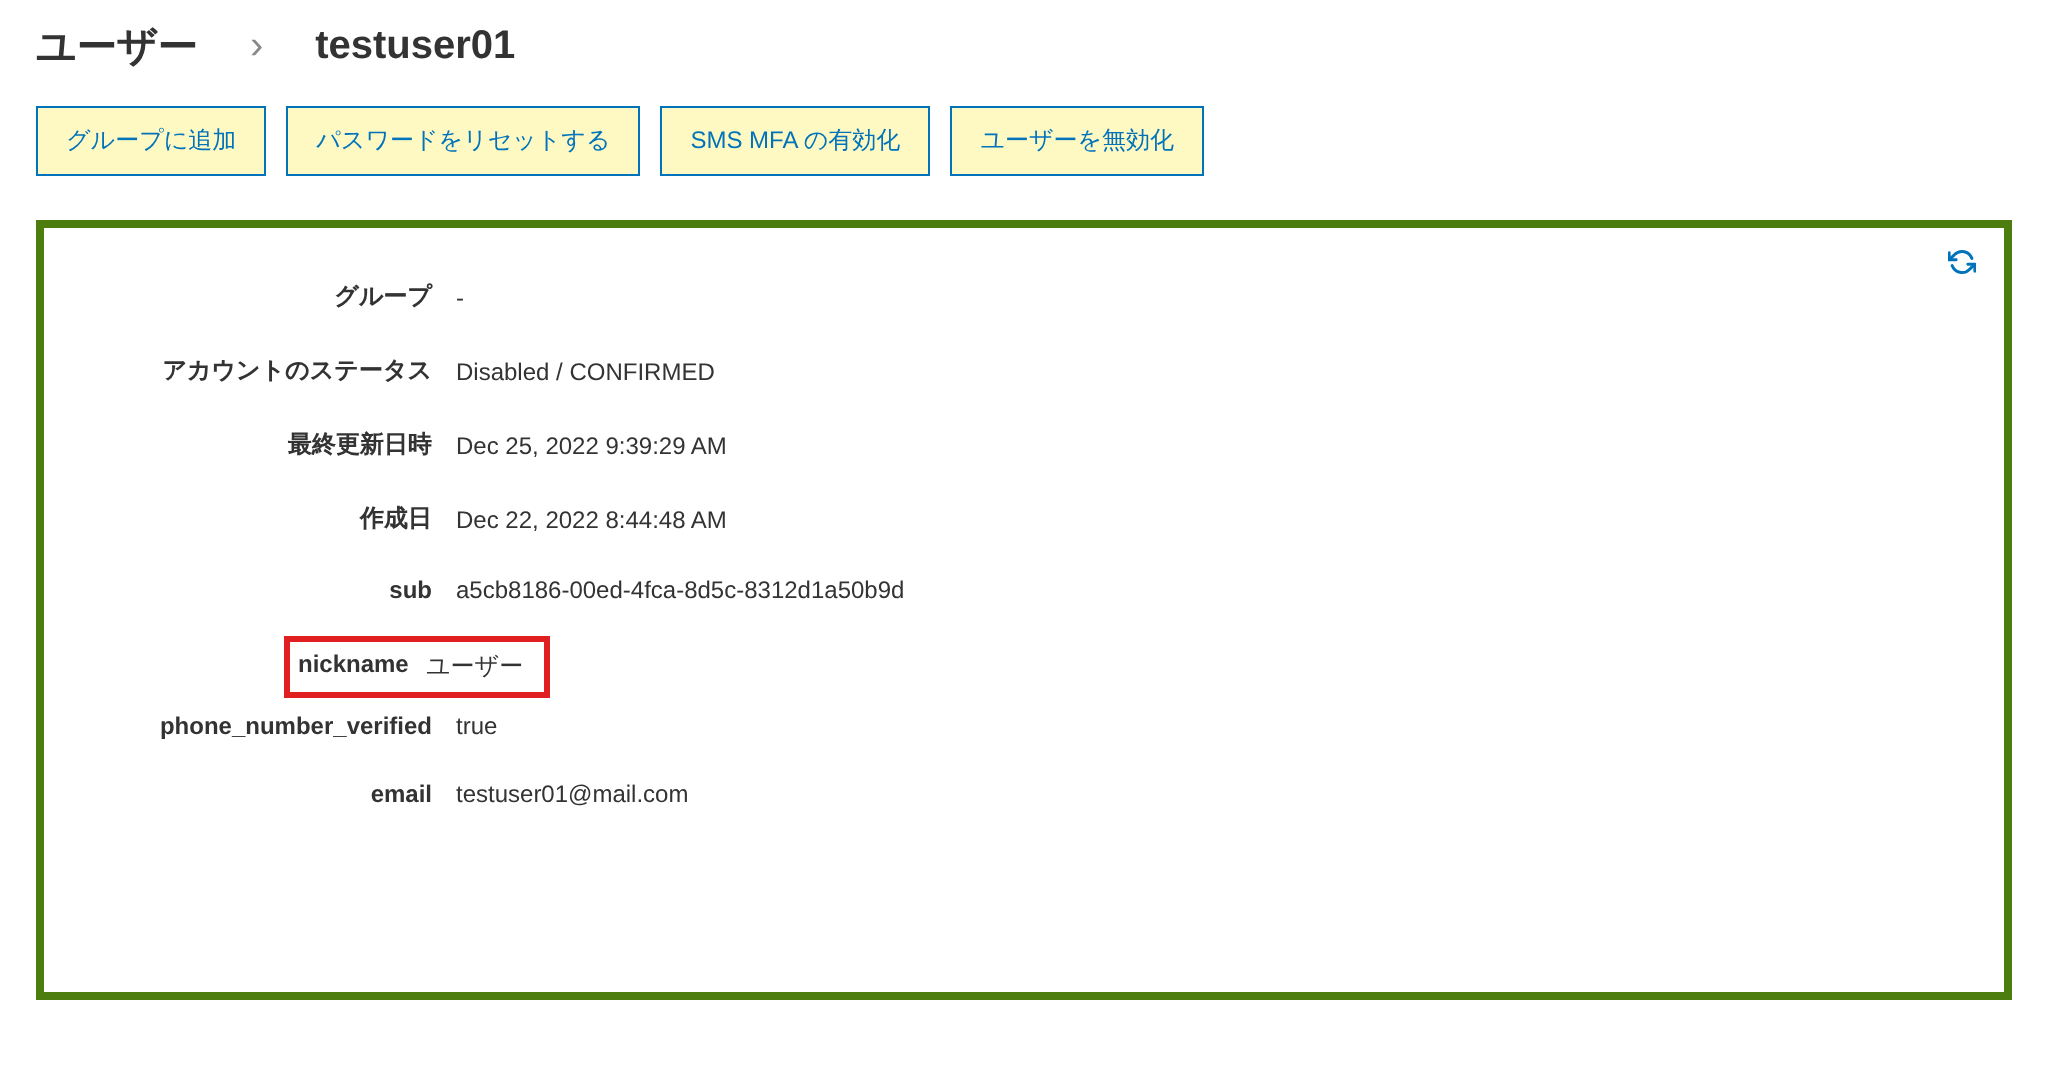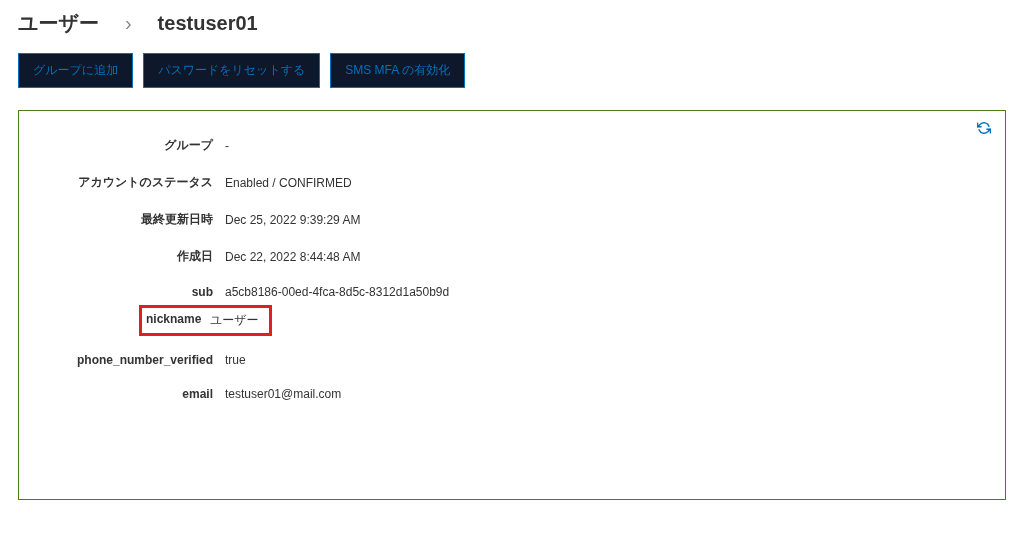--- a/index.html
+++ b/index.html
@@ -32,28 +32,28 @@
       font-weight: bold;
     }
     .button-row {
       display: flex;
       gap: 10px;
       margin-bottom: 22px;
     }
     .action-btn {
       border: 1px solid #0073bb;
       color: #0073bb;
-      background: #0f172a;
+      background: #fef9c3;
       font-size: 12px;
       padding: 8px 14px;
       cursor: pointer;
       font-family: inherit;
     }
     .panel {
-      border: 1px solid #4d7c0f;
+      border: 4px solid #4d7c0f;
       background: #ffffff;
       position: relative;
       padding: 10px 10px 14px 10px;
       min-height: 390px;
     }
     .refresh {
       position: absolute;
       top: 10px;
       right: 12px;
       color: #0073bb;
@@ -124,20 +124,21 @@
 <div class="breadcrumb">
   <span>ユーザー</span>
   <span class="sep">›</span>
   <span class="bc-current">testuser01</span>
 </div>
 
 <div class="button-row">
   <button class="action-btn">グループに追加</button>
   <button class="action-btn">パスワードをリセットする</button>
   <button class="action-btn">SMS MFA の有効化</button>
+  <button class="action-btn">ユーザーを無効化</button>
 </div>
 
 <div class="panel">
   <div class="refresh">
     <svg viewBox="0 0 24 24" fill="none" stroke="#0073bb" stroke-width="2.5" stroke-linecap="round" stroke-linejoin="round">
       <polyline points="1 4 1 10 7 10"></polyline>
       <polyline points="23 20 23 14 17 14"></polyline>
       <path d="M20.49 9A9 9 0 0 0 5.64 5.64L1 10"></path>
       <path d="M3.51 15a9 9 0 0 0 14.85 3.36L23 14"></path>
     </svg>
@@ -145,21 +146,21 @@
 
   <div class="detail-table">
 
     <div class="detail-row">
       <div class="detail-label">グループ</div>
       <div class="detail-value">-</div>
     </div>
 
     <div class="detail-row">
       <div class="detail-label">アカウントのステータス</div>
-      <div class="detail-value">Enabled / CONFIRMED</div>
+      <div class="detail-value">Disabled / CONFIRMED</div>
     </div>
 
 
     <div class="detail-row">
       <div class="detail-label">最終更新日時</div>
       <div class="detail-value">Dec 25, 2022 9:39:29 AM</div>
     </div>
 
     <div class="detail-row">
       <div class="detail-label">作成日</div>
@@ -169,21 +170,21 @@
     <div class="detail-row">
       <div class="detail-label">sub</div>
       <div class="detail-value">a5cb8186-00ed-4fca-8d5c-8312d1a50b9d</div>
     </div>
 
 
     <div class="detail-row highlighted">
       <div class="detail-label" style="padding:0;height:34px;vertical-align:middle;">
       </div>
       <div class="detail-value" style="padding:0;position:relative;">
-        <div style="position:absolute;left:-76px;top:2px;">
+        <div style="position:absolute;left:-76px;top:12px;">
           <div class="highlight-wrapper">
             <span class="detail-label-inner">nickname</span>
             <span class="detail-value-inner">ユーザー</span>
           </div>
         </div>
         <div style="height:32px;"></div>
       </div>
     </div>
 
     <div class="detail-row">

